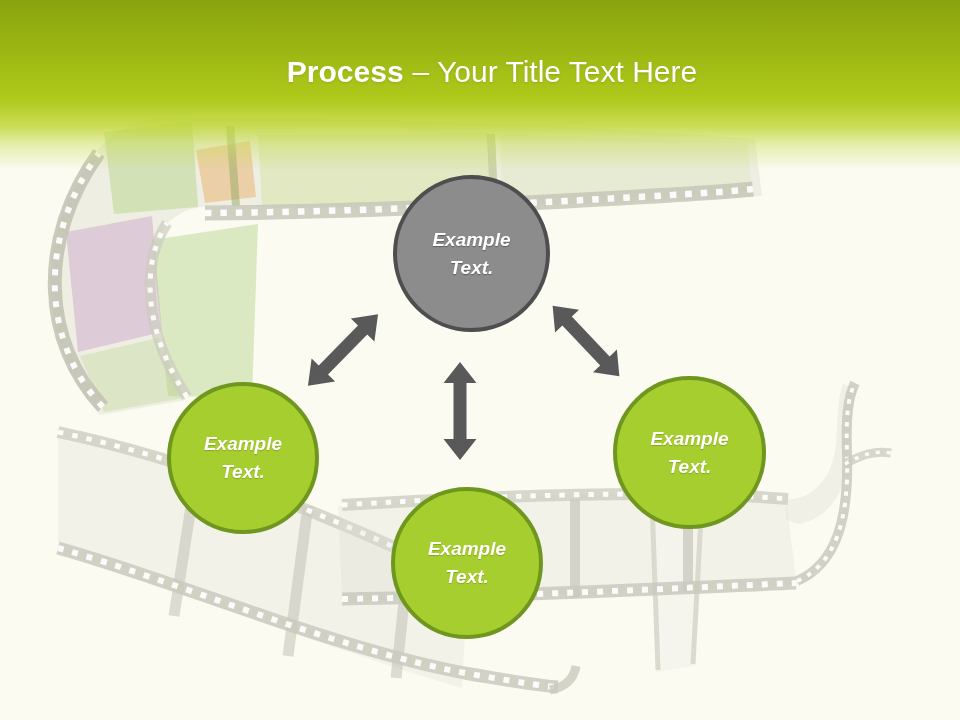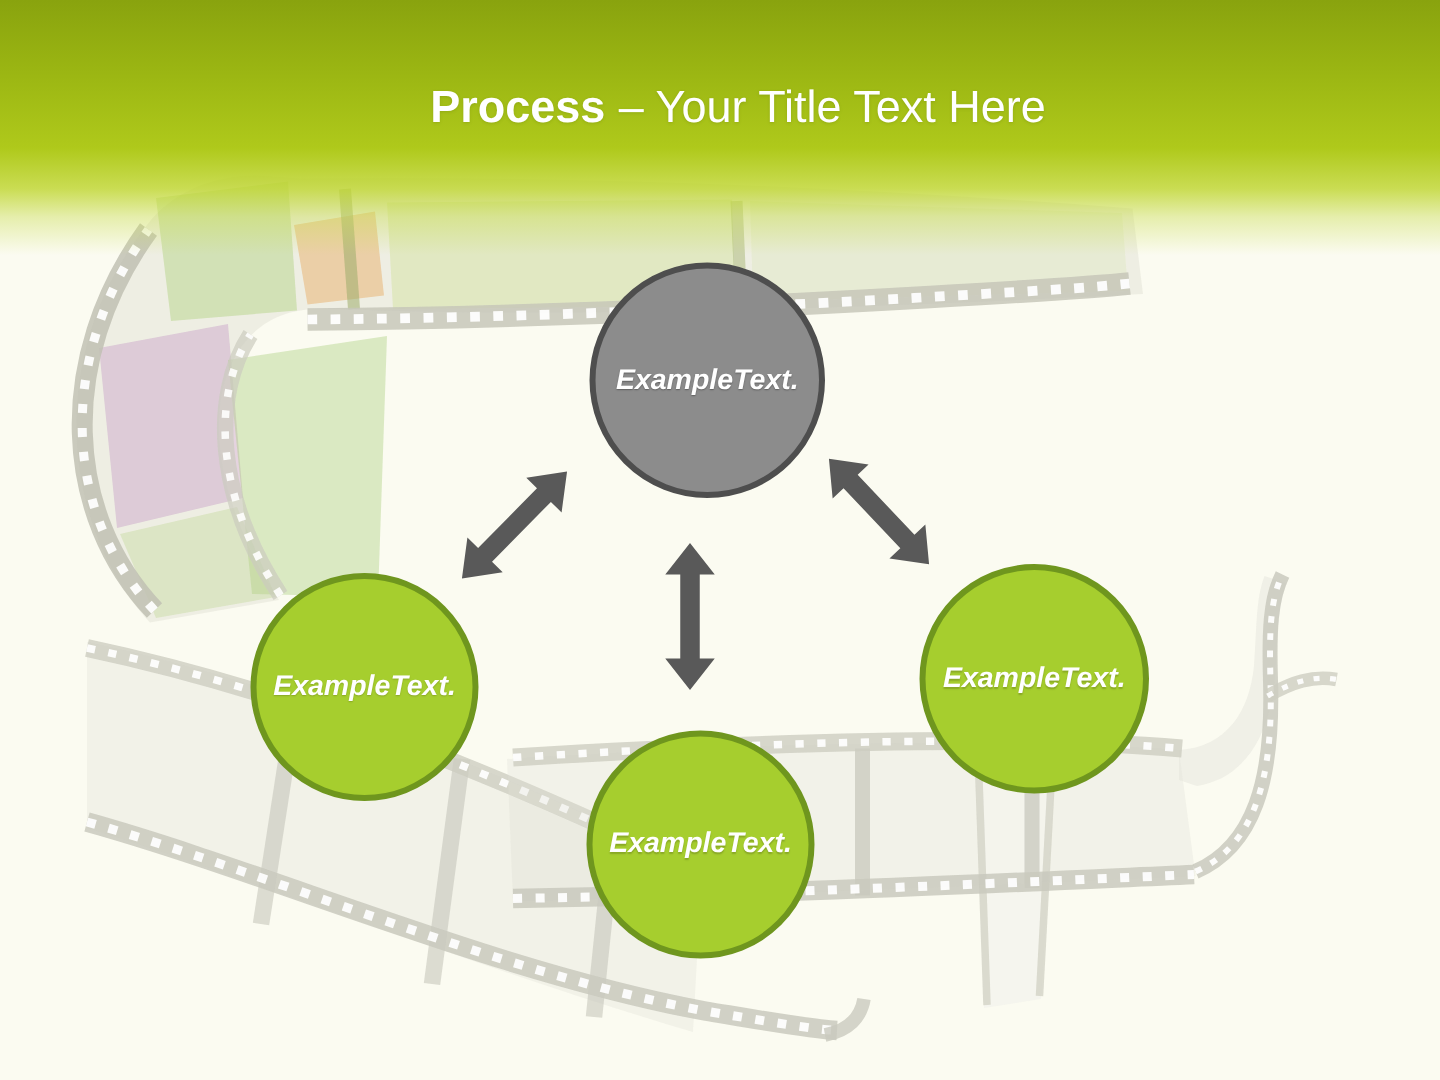--- a/index.html
+++ b/index.html
@@ -29,21 +29,21 @@
     font-size:30px;line-height:38px;
     transform:translateX(12px);
     text-shadow:0 1px 2px rgba(90,110,10,0.25);
     white-space:nowrap;
   }
   .slide-title .t-bold{font-weight:700;}
   .slide-title .t-rest{font-weight:400;margin-left:9px;}
 
   .node{
     position:absolute;border-radius:50%;
-    display:flex;align-items:center;justify-content:center;
+    display:flex;flex-direction:column;align-items:center;justify-content:center;
     box-sizing:border-box;
   }
   .node-gray{
     left:393px;top:175px;width:157px;height:157px;
     background:#8C8C8C;border:4px solid #4E4E4E;
   }
   .node-green{background:#A6CE2E;border:4px solid #6F961E;}
   .node-left  {left:167px;top:382px;width:152px;height:152px;}
   .node-bottom{left:391px;top:487px;width:152px;height:152px;}
   .node-right {left:613px;top:376px;width:153px;height:153px;}

